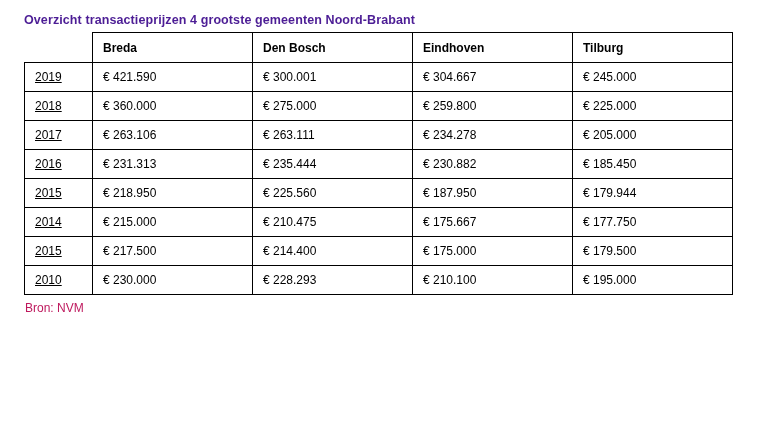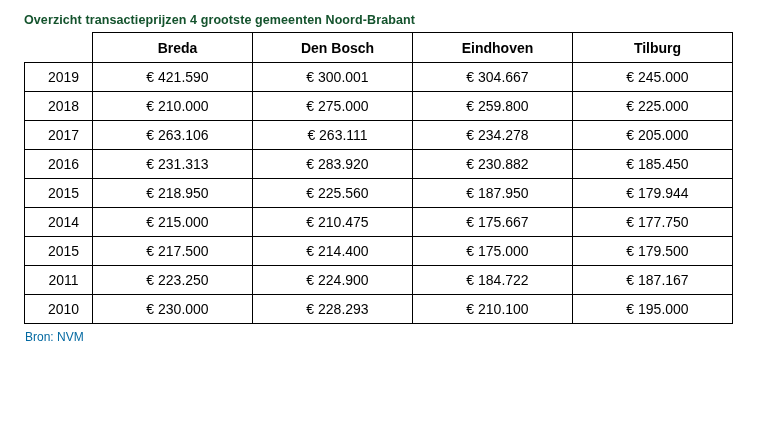--- a/index.html
+++ b/index.html
@@ -17,61 +17,62 @@
   .page {
     position: relative;
     width: 768px;
     height: 431px;
     box-sizing: border-box;
     padding: 12px 18px 0 24px;
   }
   .title {
     font-size: 12.5px;
     font-weight: bold;
-    color: #14532d;
+    color: #4c1d95;
     letter-spacing: 0.1px;
     margin: 0 0 4px 0;
     line-height: 16px;
   }
   table.price-table {
     border-collapse: collapse;
     width: 708px;
     table-layout: fixed;
     margin-top: 2px;
   }
   table.price-table td,
   table.price-table th {
     border: 1px solid #000000;
-    font-size: 14px;
+    font-size: 12px;
     font-weight: normal;
-    text-align: center;
+    text-align: left;
     vertical-align: middle;
     padding: 0 0 0 10px;
     height: 29px;
     box-sizing: border-box;
     background: #ffffff;
   }
   table.price-table thead th {
     font-weight: bold;
     height: 30px;
   }
   table.price-table thead th.corner {
     border-top: none;
     border-left: none;
     background: #ffffff;
   }
   td.year-cell {
     font-weight: bold;
     padding-left: 8px;
+    text-decoration: underline;
   }
   col.year-col { width: 68px; }
   col.data-col { width: 160px; }
   .source {
     font-size: 12px;
-    color: #0369a1;
+    color: #be185d;
     margin-top: 6px;
     padding-left: 1px;
     line-height: 14px;
   }
 </style>
 </head>
 <body>
 
 <div class="page">
 
@@ -97,36 +98,36 @@
     <tbody>
       <tr>
         <td class="year-cell">2019</td>
         <td>€ 421.590</td>
         <td>€ 300.001</td>
         <td>€ 304.667</td>
         <td>€ 245.000</td>
       </tr>
       <tr>
         <td class="year-cell">2018</td>
-        <td>€ 210.000</td>
+        <td>€ 360.000</td>
         <td>€ 275.000</td>
         <td>€ 259.800</td>
         <td>€ 225.000</td>
       </tr>
       <tr>
         <td class="year-cell">2017</td>
         <td>€ 263.106</td>
         <td>€ 263.111</td>
         <td>€ 234.278</td>
         <td>€ 205.000</td>
       </tr>
       <tr>
         <td class="year-cell">2016</td>
         <td>€ 231.313</td>
-        <td>€ 283.920</td>
+        <td>€ 235.444</td>
         <td>€ 230.882</td>
         <td>€ 185.450</td>
       </tr>
       <tr>
         <td class="year-cell">2015</td>
         <td>€ 218.950</td>
         <td>€ 225.560</td>
         <td>€ 187.950</td>
         <td>€ 179.944</td>
       </tr>
@@ -138,27 +139,20 @@
         <td>€ 177.750</td>
       </tr>
       <tr>
         <td class="year-cell">2015</td>
         <td>€ 217.500</td>
         <td>€ 214.400</td>
         <td>€ 175.000</td>
         <td>€ 179.500</td>
       </tr>
       <tr>
-        <td class="year-cell">2011</td>
-        <td>€ 223.250</td>
-        <td>€ 224.900</td>
-        <td>€ 184.722</td>
-        <td>€ 187.167</td>
-      </tr>
-      <tr>
         <td class="year-cell">2010</td>
         <td>€ 230.000</td>
         <td>€ 228.293</td>
         <td>€ 210.100</td>
         <td>€ 195.000</td>
       </tr>
     </tbody>
   </table>
 
   <div class="source">Bron: NVM</div>

